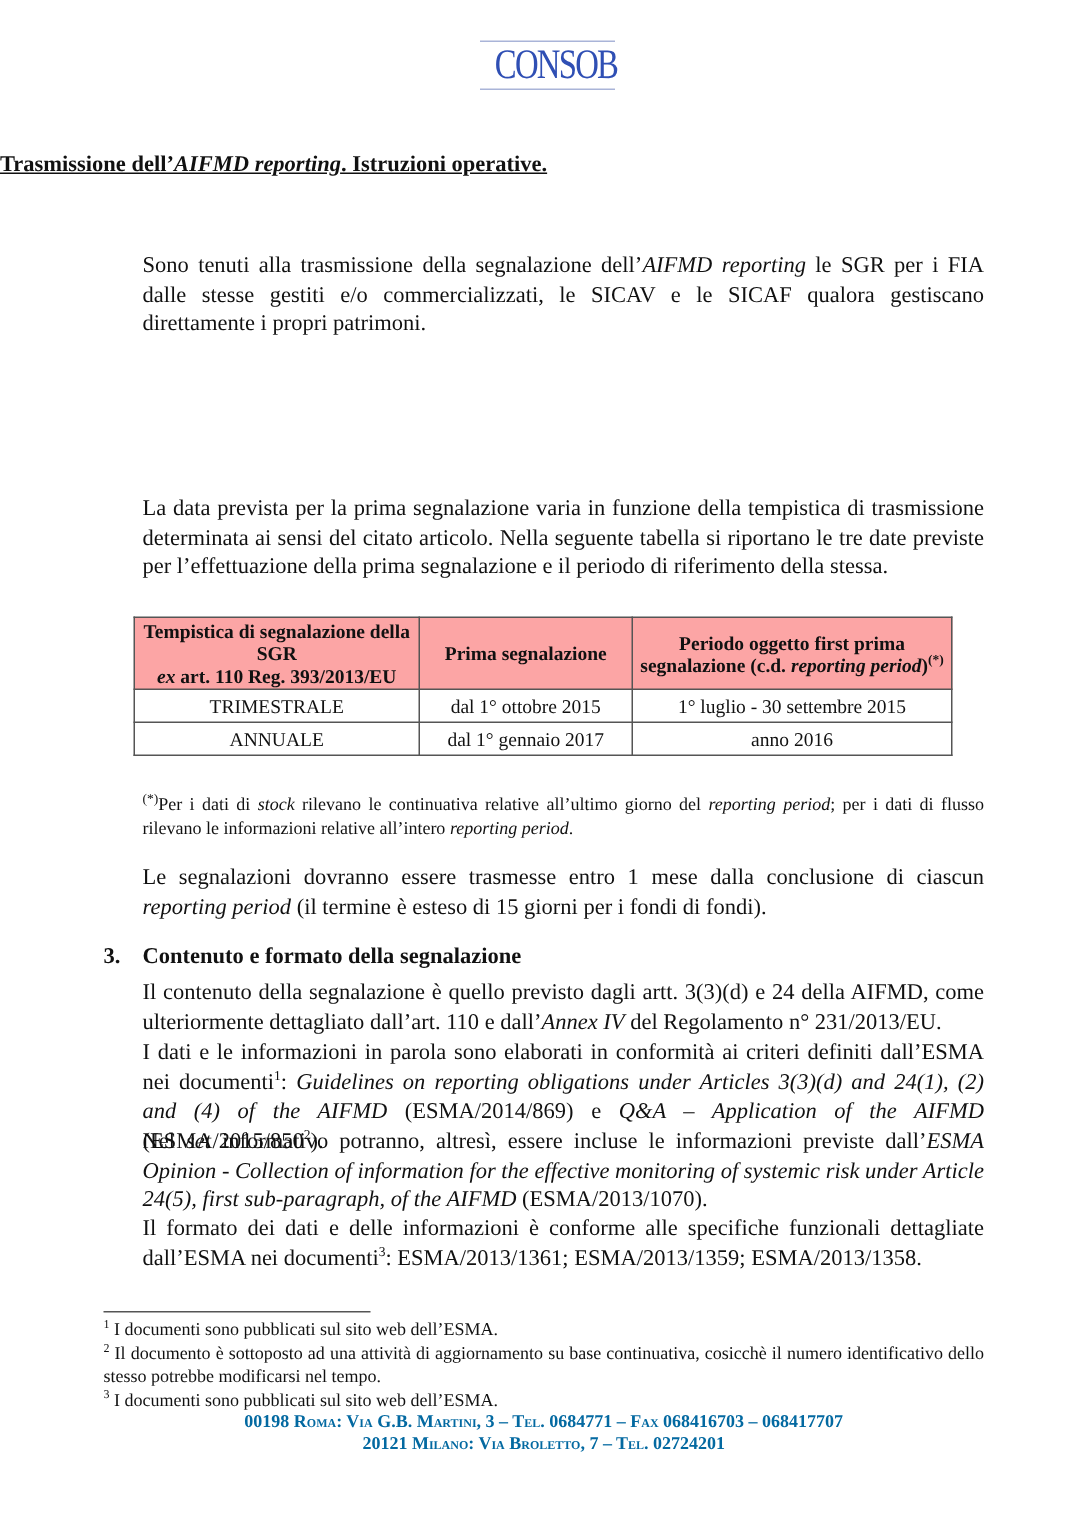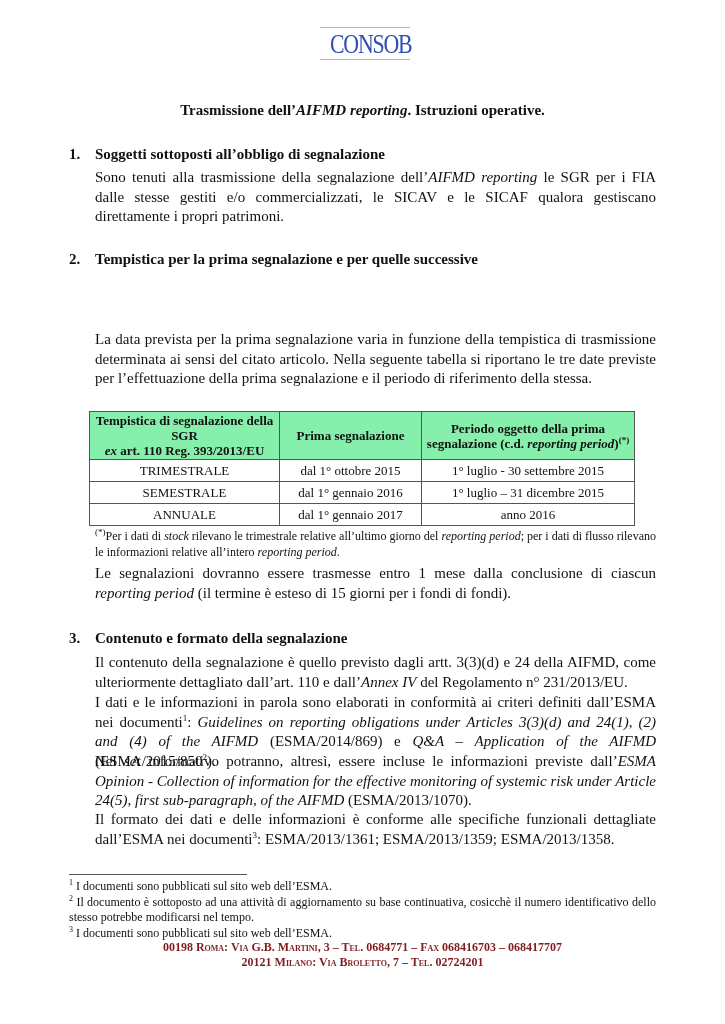--- a/index.html
+++ b/index.html
@@ -21,21 +21,21 @@
     font-size: 28px;
     line-height: 31px;
     letter-spacing: -1.5px;
     transform: scaleX(0.78);
     transform-origin: center;
     white-space: nowrap;
   }
 
   .doc-title {
     position: absolute; left: 0; width: 725px; top: 102px;
-    text-align: center; font-weight: bold; font-size: 15px; 
+    font-weight: bold; font-size: 15px; text-decoration: underline;
   }
 
   .section-heading {
     position: absolute; left: 69px; font-weight: bold; font-size: 15px;
   }
   .section-heading .num { display: inline-block; width: 26px; }
 
   .para {
     position: absolute; left: 95px; width: 561px;
     font-size: 15px; line-height: 19.5px; text-align: justify;
@@ -43,98 +43,87 @@
   .para i { font-style: italic; }
   sup { font-size: 9px; vertical-align: super; line-height: 0; }
 
   
   .tbl {
     position: absolute; left: 89px; top: 411px; width: 546px;
     border-collapse: collapse; font-size: 13px;
   }
   .tbl th, .tbl td { border: 1px solid #555; text-align: center; }
   .tbl th {
-    background: #86efac; font-weight: bold; line-height: 15px; padding: 1px 4px;
+    background: #fca5a5; font-weight: bold; line-height: 15px; padding: 1px 4px;
     height: 46px;
   }
   .tbl td { height: 22px; font-weight: normal; }
   .tbl th.c1 { width: 190px; }
   .tbl th.c2 { width: 142px; }
 
   .table-note {
     position: absolute; left: 95px; top: 528px; width: 561px;
     font-size: 12px; line-height: 16px; text-align: justify;
   }
 
   .fn-rule { position: absolute; left: 69px; top: 874px; width: 178px; height: 1px; background: #555; }
   .footnotes {
     position: absolute; left: 69px; top: 879px; width: 587px;
     font-size: 12px; line-height: 15.5px; text-align: justify;
   }
   .footnotes sup { font-size: 8px; }
 
   .address {
     position: absolute; left: 0; width: 725px; text-align: center;
-    color: #7f1d1d; font-weight: bold; font-size: 12px; font-variant: small-caps;
+    color: #0369a1; font-weight: bold; font-size: 12px; font-variant: small-caps;
     line-height: 15px;
   }
 </style>
 </head>
 <body>
 
 <div class="page">
 
   <div class="logo">
     <div class="logo-rule"></div>
     <div class="logo-text">CONSOB</div>
     <div class="logo-rule"></div>
   </div>
 
   <div class="doc-title"><span>Trasmissione dell’</span><i>AIFMD reporting</i><span>. Istruzioni operative.</span></div>
 
-  <div class="section-heading" style="top:146px">
-    <span class="num">1.</span><span>Soggetti sottoposti all’obbligo di segnalazione</span>
-  </div>
   <div class="para" style="top:168px"><span>Sono tenuti alla trasmissione della segnalazione dell’</span><i>AIFMD reporting</i><span> le SGR per i FIA dalle stesse gestiti e/o commercializzati, le SICAV e le SICAF qualora gestiscano direttamente i propri patrimoni.</span></div>
 
-  <div class="section-heading" style="top:251px">
-    <span class="num">2.</span><span>Tempistica per la prima segnalazione e per quelle successive</span>
-  </div>
   <div class="para" style="top:330px"><span>La data prevista per la prima segnalazione varia in funzione della tempistica di trasmissione determinata ai sensi del citato articolo. Nella seguente tabella si riportano le tre date previste per l’effettuazione della prima segnalazione e il periodo di riferimento della stessa.</span></div>
 
   <table class="tbl">
     <thead>
       <tr>
         <th class="c1"><span>Tempistica di segnalazione della SGR</span><br><i>ex</i><span> art. 110 Reg. 393/2013/EU</span></th>
         <th class="c2">Prima segnalazione</th>
-        <th class="c3"><span>Periodo oggetto della prima segnalazione (c.d. </span><i>reporting period</i><span>)</span><sup>(*)</sup></th>
+        <th class="c3"><span>Periodo oggetto first prima segnalazione (c.d. </span><i>reporting period</i><span>)</span><sup>(*)</sup></th>
       </tr>
     </thead>
     <tbody>
       <tr>
         <td>TRIMESTRALE</td>
         <td>dal 1° ottobre 2015</td>
         <td>1° luglio - 30 settembre 2015</td>
       </tr>
       <tr>
-        <td>SEMESTRALE</td>
-        <td>dal 1° gennaio 2016</td>
-        <td>1° luglio – 31 dicembre 2015</td>
-      </tr>
-      <tr>
         <td>ANNUALE</td>
         <td>dal 1° gennaio 2017</td>
         <td>anno 2016</td>
       </tr>
     </tbody>
   </table>
 
-  <div class="table-note"><sup>(*)</sup><span>Per i dati di </span><i>stock</i><span> rilevano le trimestrale relative all’ultimo giorno del </span><i>reporting period</i><span>; per i dati di flusso rilevano le informazioni relative all’intero </span><i>reporting period</i><span>.</span></div>
+  <div class="table-note"><sup>(*)</sup><span>Per i dati di </span><i>stock</i><span> rilevano le continuativa relative all’ultimo giorno del </span><i>reporting period</i><span>; per i dati di flusso rilevano le informazioni relative all’intero </span><i>reporting period</i><span>.</span></div>
 
-  <div class="para" style="top:564px"><span>Le segnalazioni dovranno essere trasmesse entro 1 mese dalla conclusione di ciascun </span><i>reporting period</i><span> (il termine è esteso di 15 giorni per i fondi di fondi).</span></div>
+  <div class="para" style="top:576px"><span>Le segnalazioni dovranno essere trasmesse entro 1 mese dalla conclusione di ciascun </span><i>reporting period</i><span> (il termine è esteso di 15 giorni per i fondi di fondi).</span></div>
 
   <div class="section-heading" style="top:630px">
     <span class="num">3.</span><span>Contenuto e formato della segnalazione</span>
   </div>
   <div class="para" style="top:653px"><span>Il contenuto della segnalazione è quello previsto dagli artt. 3(3)(d) e 24 della AIFMD, come ulteriormente dettagliato dall’art. 110 e dall’</span><i>Annex IV</i><span> del Regolamento n° 231/2013/EU.</span></div>
   <div class="para" style="top:693px"><span>I dati e le informazioni in parola sono elaborati in conformità ai criteri definiti dall’ESMA nei documenti</span><sup>1</sup><span>: </span><i>Guidelines on reporting obligations under Articles 3(3)(d) and 24(1), (2) and (4) of the AIFMD</i><span> (ESMA/2014/869) e </span><i>Q&amp;A – Application of the AIFMD</i><span> (ESMA/2015/850</span><sup>2</sup><span>).</span></div>
   <div class="para" style="top:752px"><span>Nel </span><i>set</i><span> informativo potranno, altresì, essere incluse le informazioni previste dall’</span><i>ESMA Opinion - Collection of information for the effective monitoring of systemic risk under Article 24(5), first sub-paragraph, of the AIFMD</i><span> (ESMA/2013/1070).</span></div>
   <div class="para" style="top:810px"><span>Il formato dei dati e delle informazioni è conforme alle specifiche funzionali dettagliate dall’ESMA nei documenti</span><sup>3</sup><span>: ESMA/2013/1361; ESMA/2013/1359; ESMA/2013/1358.</span></div>
 
   <div class="fn-rule"></div>

